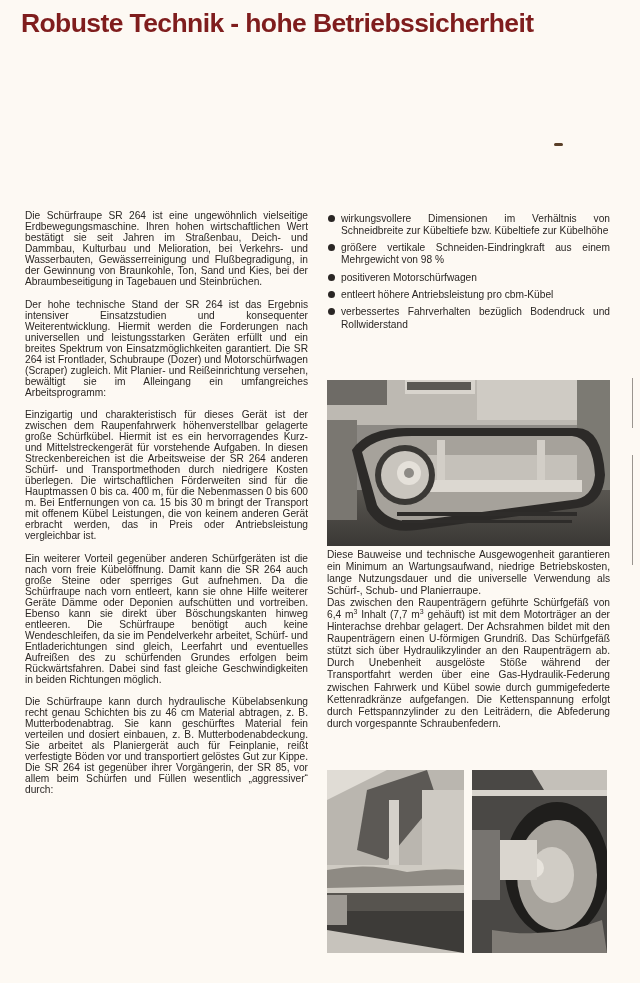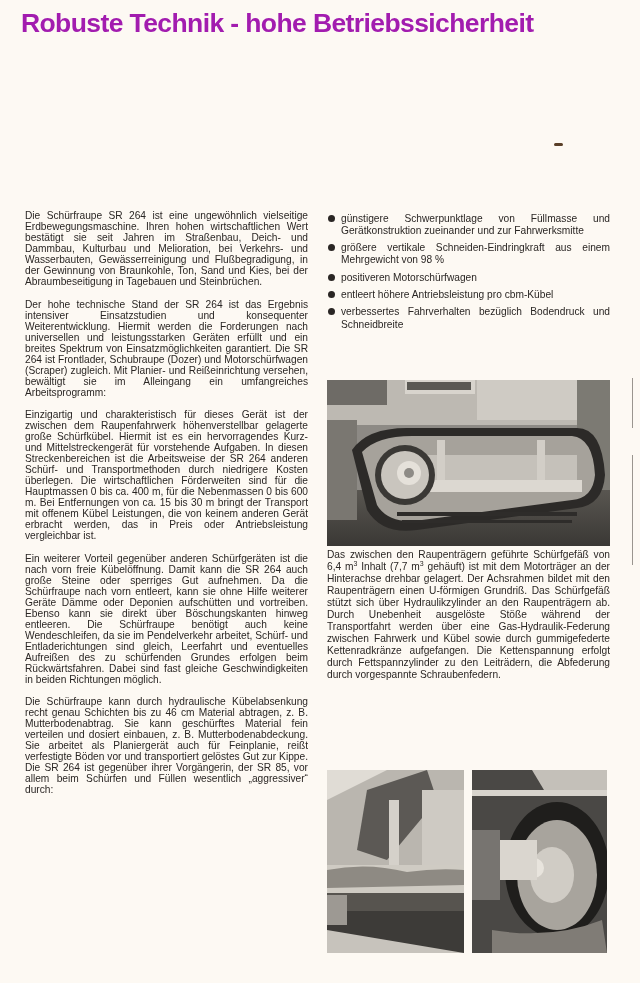--- a/index.html
+++ b/index.html
@@ -5,21 +5,21 @@
   html, body { margin: 0; padding: 0; }
   body {
     width: 640px; height: 983px; position: relative; overflow: hidden;
     background: #fdf9f3;
     font-family: "Liberation Sans", sans-serif;
     color: #2a2624;
   }
   .title {
     position: absolute; left: 21px; top: 8px;
     font-size: 26.5px; font-weight: bold; letter-spacing: -0.6px;
-    color: #a21caf; white-space: nowrap;
+    color: #7f1d1d; white-space: nowrap;
   }
   .speck {
     position: absolute; left: 554px; top: 143px; width: 9px; height: 3px;
     background: #5a3f28; border-radius: 2px;
   }
   .col-left {
     position: absolute; left: 25px; top: 210px; width: 283px;
     font-size: 10.2px; line-height: 11px; text-align: justify;
   }
   .col-left p { margin: 0 0 11.5px 0; hyphens: manual; }
@@ -58,25 +58,25 @@
 
 <div class="col-left">
   <p>Die Schürfraupe SR 264 ist eine ungewöhnlich vielseitige Erdbewegungsmaschine. Ihren hohen wirtschaftlichen Wert bestätigt sie seit Jahren im Straßenbau, Deich- und Dammbau, Kulturbau und Melioration, bei Verkehrs- und Wasserbauten, Gewässerreinigung und Flußbegradigung, in der Gewinnung von Braunkohle, Ton, Sand und Kies, bei der Abraumbeseitigung in Tagebauen und Steinbrüchen.</p>
   <p>Der hohe technische Stand der SR 264 ist das Ergebnis intensiver Einsatzstudien und konsequenter Weiterentwicklung. Hiermit werden die Forderungen nach universellen und leistungsstarken Geräten erfüllt und ein breites Spektrum von Einsatzmöglichkeiten garantiert. Die SR 264 ist Frontlader, Schubraupe (Dozer) und Motorschürfwagen (Scraper) zugleich. Mit Planier- und Reißeinrichtung versehen, bewältigt sie im Alleingang ein umfangreiches Arbeitsprogramm:</p>
   <p>Einzigartig und charakteristisch für dieses Gerät ist der zwischen dem Raupenfahrwerk höhenverstellbar gelagerte große Schürfkübel. Hiermit ist es ein hervorragendes Kurz- und Mittelstreckengerät für vorstehende Aufgaben. In diesen Streckenbereichen ist die Arbeitsweise der SR 264 anderen Schürf- und Transportmethoden durch niedrigere Kosten überlegen. Die wirtschaftlichen Förderweiten sind für die Hauptmassen 0 bis ca. 400 m, für die Nebenmassen 0 bis 600 m. Bei Entfernungen von ca. 15 bis 30 m bringt der Transport mit offenem Kübel Leistungen, die von keinem anderen Gerät erbracht werden, das in Preis oder Antriebsleistung vergleichbar ist.</p>
   <p>Ein weiterer Vorteil gegenüber anderen Schürfgeräten ist die nach vorn freie Kübelöffnung. Damit kann die SR 264 auch große Steine oder sperriges Gut aufnehmen. Da die Schürfraupe nach vorn entleert, kann sie ohne Hilfe weiterer Geräte Dämme oder Deponien aufschütten und vortreiben. Ebenso kann sie direkt über Böschungskanten hinweg entleeren. Die Schürfraupe benötigt auch keine Wendeschleifen, da sie im Pendelverkehr arbeitet, Schürf- und Entladerichtungen sind gleich, Leerfahrt und eventuelles Aufreißen des zu schürfenden Grundes erfolgen beim Rückwärtsfahren. Dabei sind fast gleiche Geschwindigkeiten in beiden Richtungen möglich.</p>
   <p>Die Schürfraupe kann durch hydraulische Kübelabsenkung recht genau Schichten bis zu 46 cm Material abtragen, z. B. Mutterbodenabtrag. Sie kann geschürftes Material fein verteilen und dosiert einbauen, z. B. Mutterbodenabdeckung. Sie arbeitet als Planiergerät auch für Feinplanie, reißt verfestigte Böden vor und transportiert gelöstes Gut zur Kippe. Die SR 264 ist gegenüber ihrer Vorgängerin, der SR 85, vor allem beim Schürfen und Füllen wesentlich „aggressiver“ durch:</p>
 </div>
 
 <ul class="col-right bullets">
-  <li><span class="dot"></span><span>günstigere Schwerpunktlage von Füllmasse und Gerätkonstruktion zueinander und zur Fahrwerksmitte</span></li>
+  <li><span class="dot"></span><span>wirkungsvollere Dimensionen im Verhältnis von Schneidbreite zur Kübeltiefe bzw. Kübeltiefe zur Kübelhöhe</span></li>
   <li><span class="dot"></span><span>größere vertikale Schneiden-Eindringkraft aus einem Mehrgewicht von 98 %</span></li>
   <li><span class="dot"></span><span>positiveren Motorschürfwagen</span></li>
   <li><span class="dot"></span><span>entleert höhere Antriebsleistung pro cbm-Kübel</span></li>
-  <li><span class="dot"></span><span>verbessertes Fahrverhalten bezüglich Bodendruck und Schneidbreite</span></li>
+  <li><span class="dot"></span><span>verbessertes Fahrverhalten bezüglich Bodendruck und Rollwiderstand</span></li>
 </ul>
 
 <div class="photo photo-main">
   <svg width="283" height="166" viewBox="0 0 283 166">
     <defs>
       <linearGradient id="ground" x1="0" y1="0" x2="0" y2="1">
         <stop offset="0" stop-color="#595651"></stop>
           <stop offset="1" stop-color="#3a3835"></stop>
       </linearGradient>
     </defs>
@@ -100,20 +100,21 @@
     <circle cx="82" cy="93" r="12" fill="#e5e1da"></circle>
     <circle cx="82" cy="93" r="5" fill="#8e8b86"></circle>
     <g fill="#2e2c2a">
       <rect x="70" y="132" width="180" height="4"></rect>
       <rect x="75" y="140" width="170" height="3"></rect>
     </g>
   </svg>
 </div>
 
 <div class="col-right text-block-2">
+  <p>Diese Bauweise und technische Ausgewogenheit garantieren ein Minimum an Wartungsaufwand, niedrige Betriebskosten, lange Nutzungsdauer und die universelle Verwendung als Schürf-, Schub- und Planierraupe.</p>
   <p><span>Das zwischen den Raupenträgern geführte Schürfgefäß von 6,4 m</span><sup style="font-size:7px;line-height:0">3</sup><span> Inhalt (7,7 m</span><sup style="font-size:7px;line-height:0">3</sup><span> gehäuft) ist mit dem Motorträger an der Hinterachse drehbar gelagert. Der Achsrahmen bildet mit den Raupenträgern einen U-förmigen Grundriß. Das Schürfgefäß stützt sich über Hydraulikzylinder an den Raupenträgern ab. Durch Unebenheit ausgelöste Stöße während der Transportfahrt werden über eine Gas-Hydraulik-Federung zwischen Fahrwerk und Kübel sowie durch gummigefederte Kettenradkränze aufgefangen. Die Kettenspannung erfolgt durch Fettspannzylinder zu den Leiträdern, die Abfederung durch vorgespannte Schraubenfedern.</span></p>
 </div>
 
 <div class="photo photo-bl">
   <svg width="137" height="183" viewBox="0 0 137 183">
     <rect width="137" height="183" fill="#bab6af"></rect>
     <path d="M0 0 L60 0 L0 30 Z" fill="#e0dcd5"></path>
     <path d="M40 20 L100 0 L110 30 L60 90 L30 80 Z" fill="#5c5955"></path>
     <rect x="62" y="30" width="10" height="80" fill="#d5d1ca"></rect>
     <rect x="95" y="20" width="42" height="90" fill="#ceCAC3"></rect>

